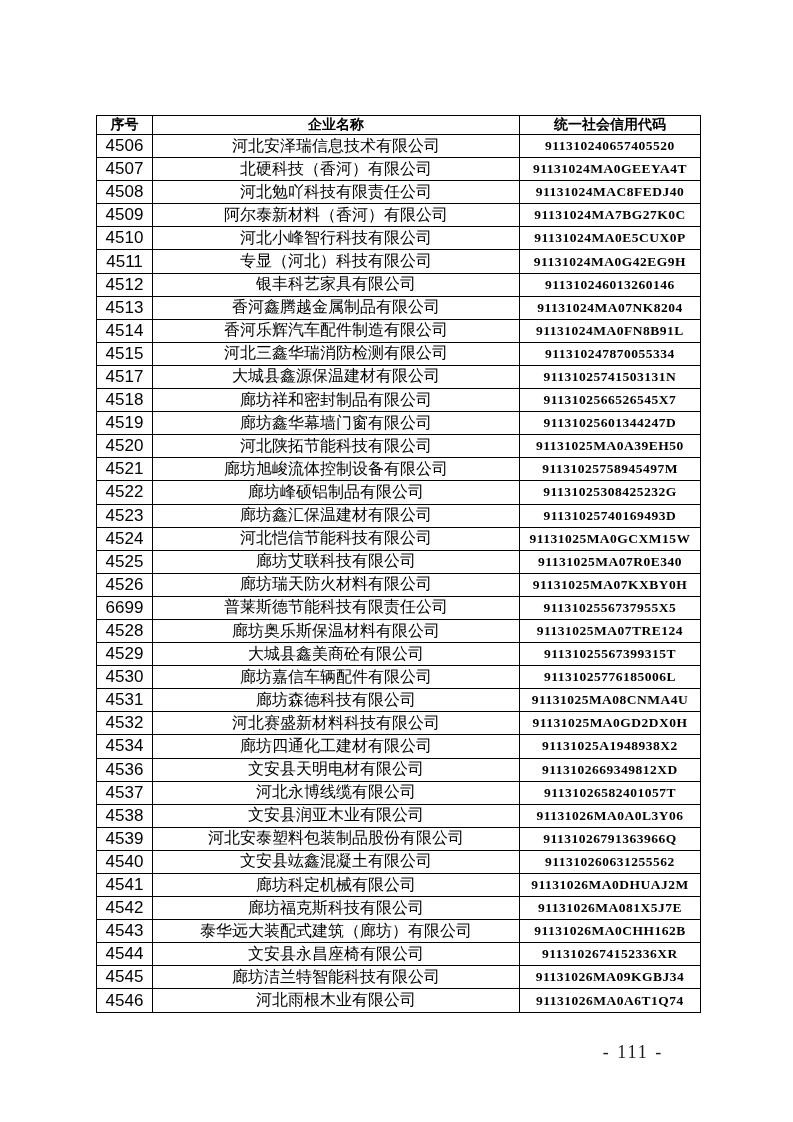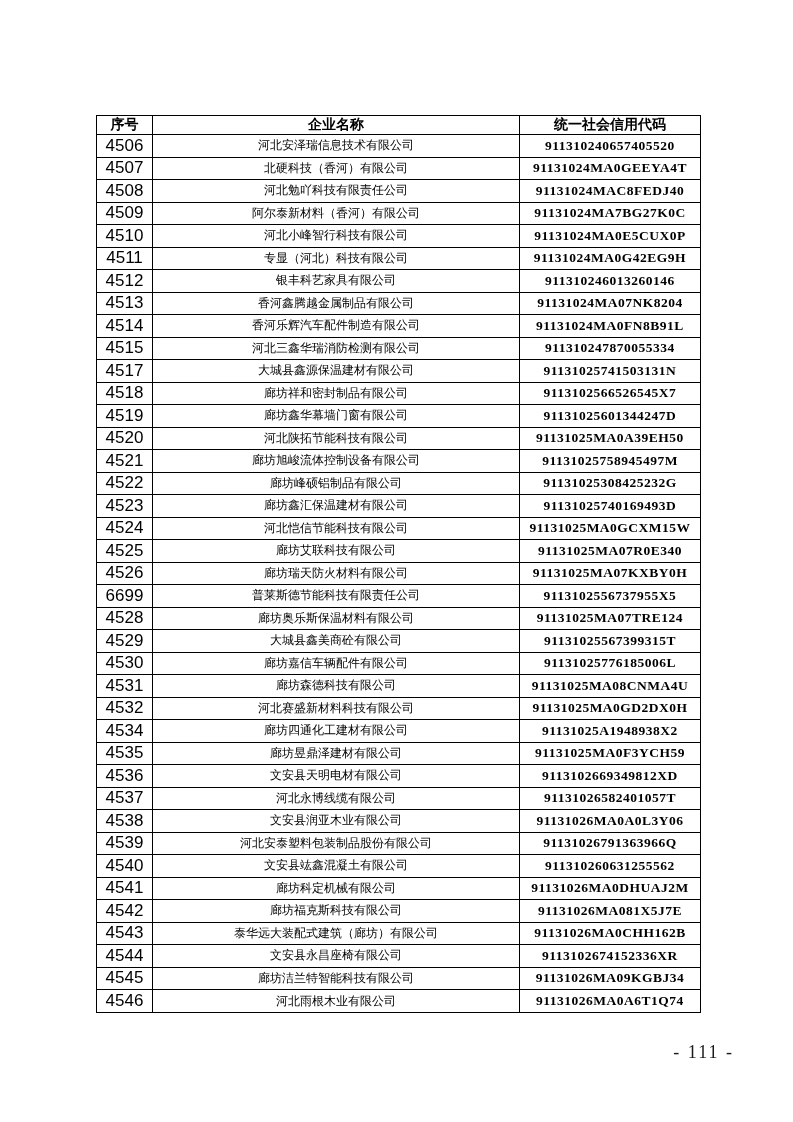--- a/index.html
+++ b/index.html
@@ -36,37 +36,37 @@
   }
   .company-table th {
     font-weight: bold;
     font-size: 14px;
   }
   .company-table td.col-no {
     font-size: 17px;
     font-family: Liberation Sans, sans-serif;
   }
   .company-table td.col-name {
-    font-size: 12px;
+    font-size: 16px;
     margin-top: 28px;
   }
   .company-table td.col-code {
     font-size: 13.5px;
     letter-spacing: 0.5px;
     font-weight: bold;
   }
   col.c-no   { width: 56px; }
   col.c-name { width: 367px; }
   col.c-code { width: 181px; }
   .page-number {
     position: absolute;
-    left: 644px;
+    left: 588px;
     top: 1042px;
     width: 90px;
-    text-align: right;
+    text-align: center;
     font-size: 18px;
     font-family: "Liberation Serif", "DejaVu Serif", serif;
     color: #1a1a1a;
     letter-spacing: 2px;
   }
 </style>
 </head>
 <body>
 
 <div class="page">
@@ -214,25 +214,20 @@
           <td class="col-no">4532</td>
           <td class="col-name">河北赛盛新材料科技有限公司</td>
           <td class="col-code">91131025MA0GD2DX0H</td>
         </tr>
         <tr>
           <td class="col-no">4534</td>
           <td class="col-name">廊坊四通化工建材有限公司</td>
           <td class="col-code">91131025A1948938X2</td>
         </tr>
         <tr>
-          <td class="col-no">4535</td>
-          <td class="col-name">廊坊昱鼎泽建材有限公司</td>
-          <td class="col-code">91131025MA0F3YCH59</td>
-        </tr>
-        <tr>
           <td class="col-no">4536</td>
           <td class="col-name">文安县天明电材有限公司</td>
           <td class="col-code">9113102669349812XD</td>
         </tr>
         <tr>
           <td class="col-no">4537</td>
           <td class="col-name">河北永博线缆有限公司</td>
           <td class="col-code">91131026582401057T</td>
         </tr>
         <tr>

